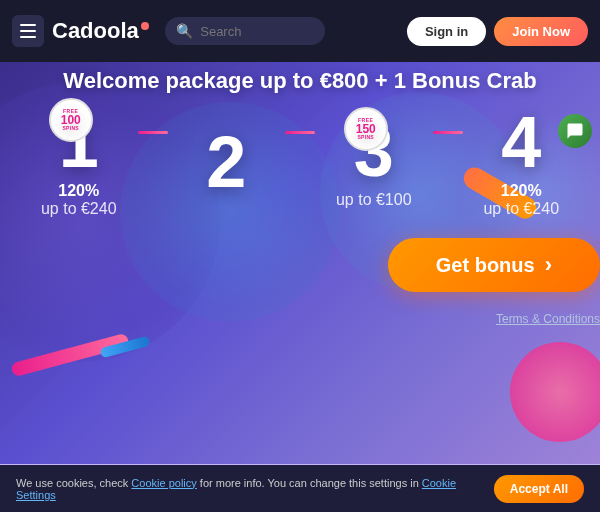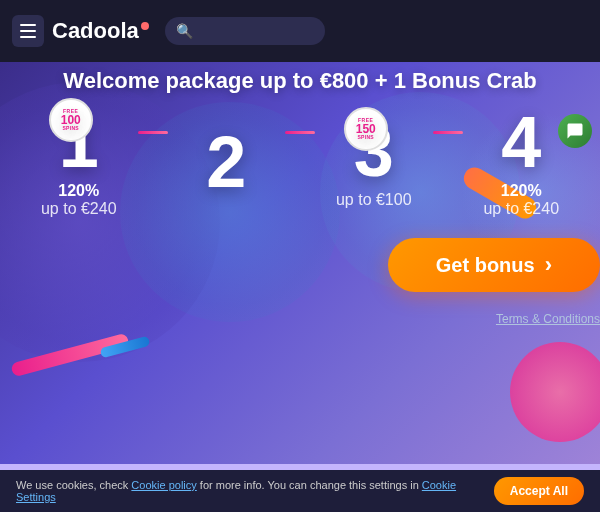--- a/index.html
+++ b/index.html
@@ -359,21 +359,21 @@
       color: #222;
     }
 
     
     .cookie-banner {
       position: absolute;
       bottom: 0;
       left: 0;
       right: 0;
       background: #1e1e3a;
-      border-top: 6px solid #c4b5fd;
+      border-top: 1px solid #c4b5fd;
       padding: 10px 16px;
       display: flex;
       align-items: center;
       gap: 10px;
       z-index: 20;
       height: 48px;
     }
     .cookie-text {
       font-size: 11px;
       color: #ccc;
@@ -405,20 +405,25 @@
     <span></span>
       <span></span>
       <span></span>
   </div>
   <div class="logo">
     <span class="logo-text">Cadoola</span>
     <span class="logo-dot"></span>
   </div>
   <div class="search-bar">
     <span class="search-icon-svg">🔍</span>
+    <input type="text" placeholder="Search" style="">
+  </div>
+  <div class="header-buttons">
+    <button class="btn-signin">Sign in</button>
+    <button class="btn-joinnow">Join Now</button>
   </div>
 </div>
 
 <div class="banner">
   <div class="banner-bg-circle1"></div>
   <div class="banner-bg-circle2"></div>
   <div class="banner-bg-circle3"></div>
   <div class="banner-bg-circle4"></div>
   <div class="deco-orange-pill"></div>
   <div class="deco-pink-bar"></div>

